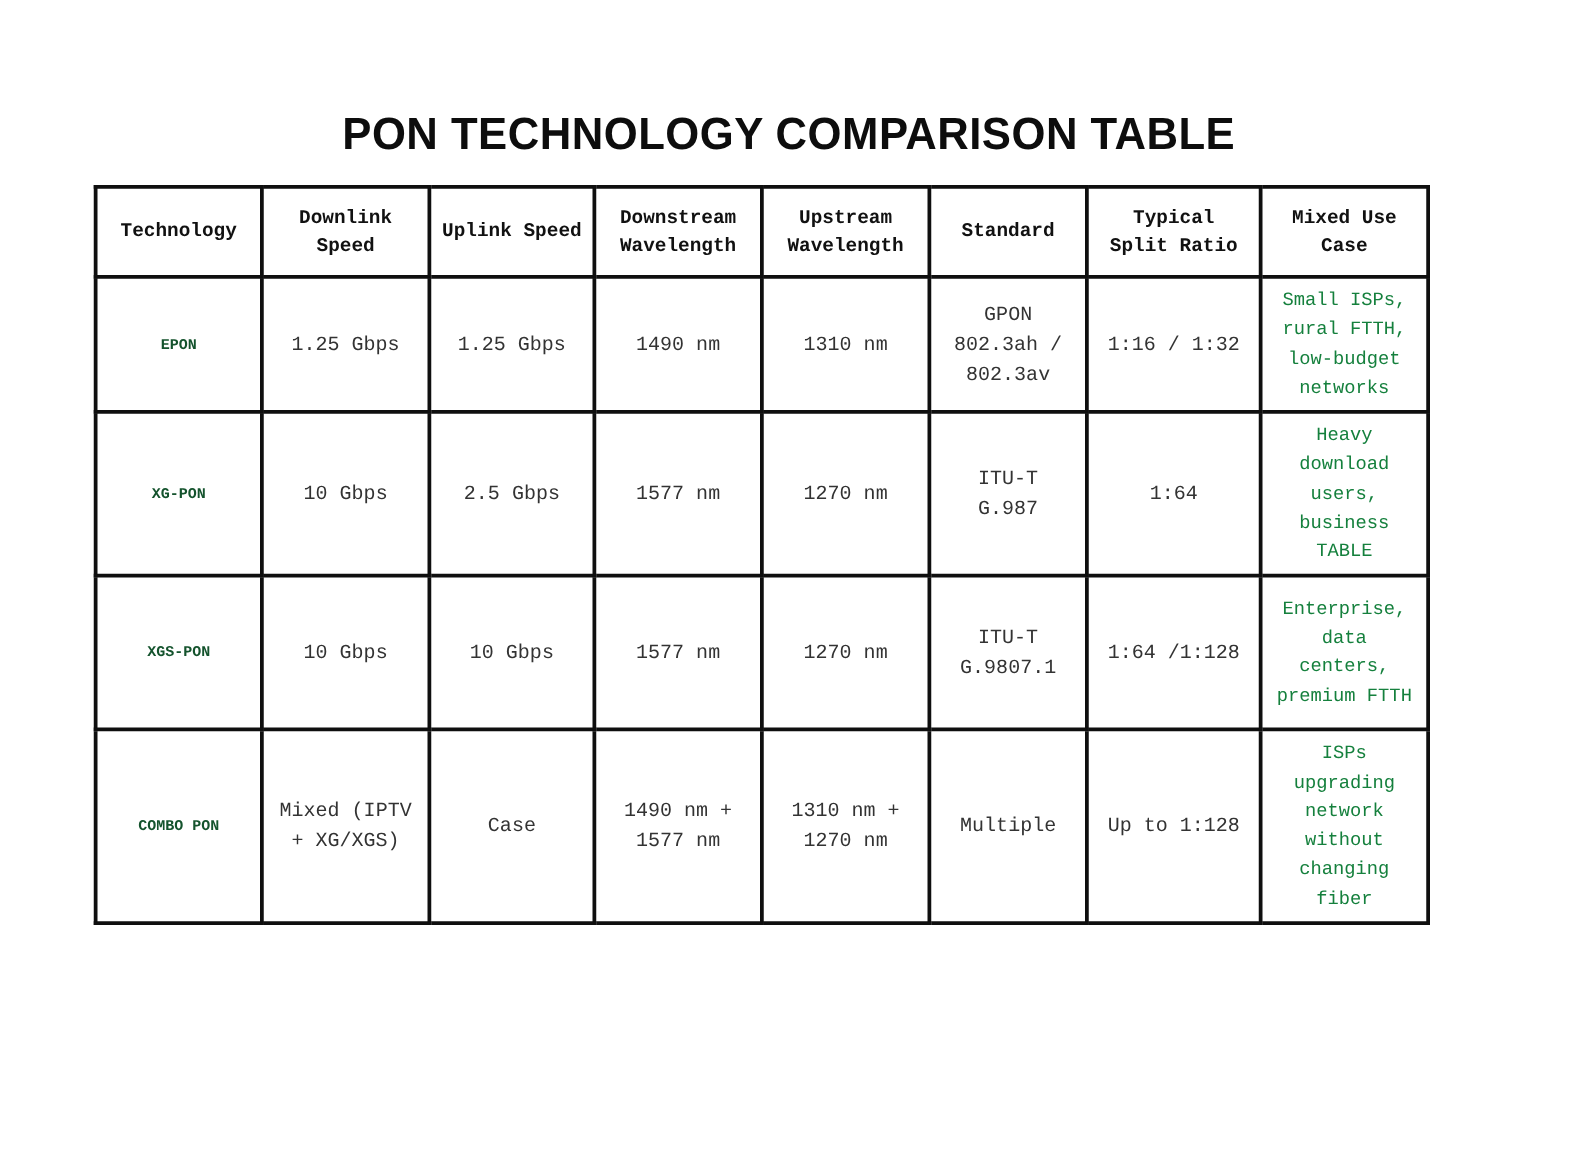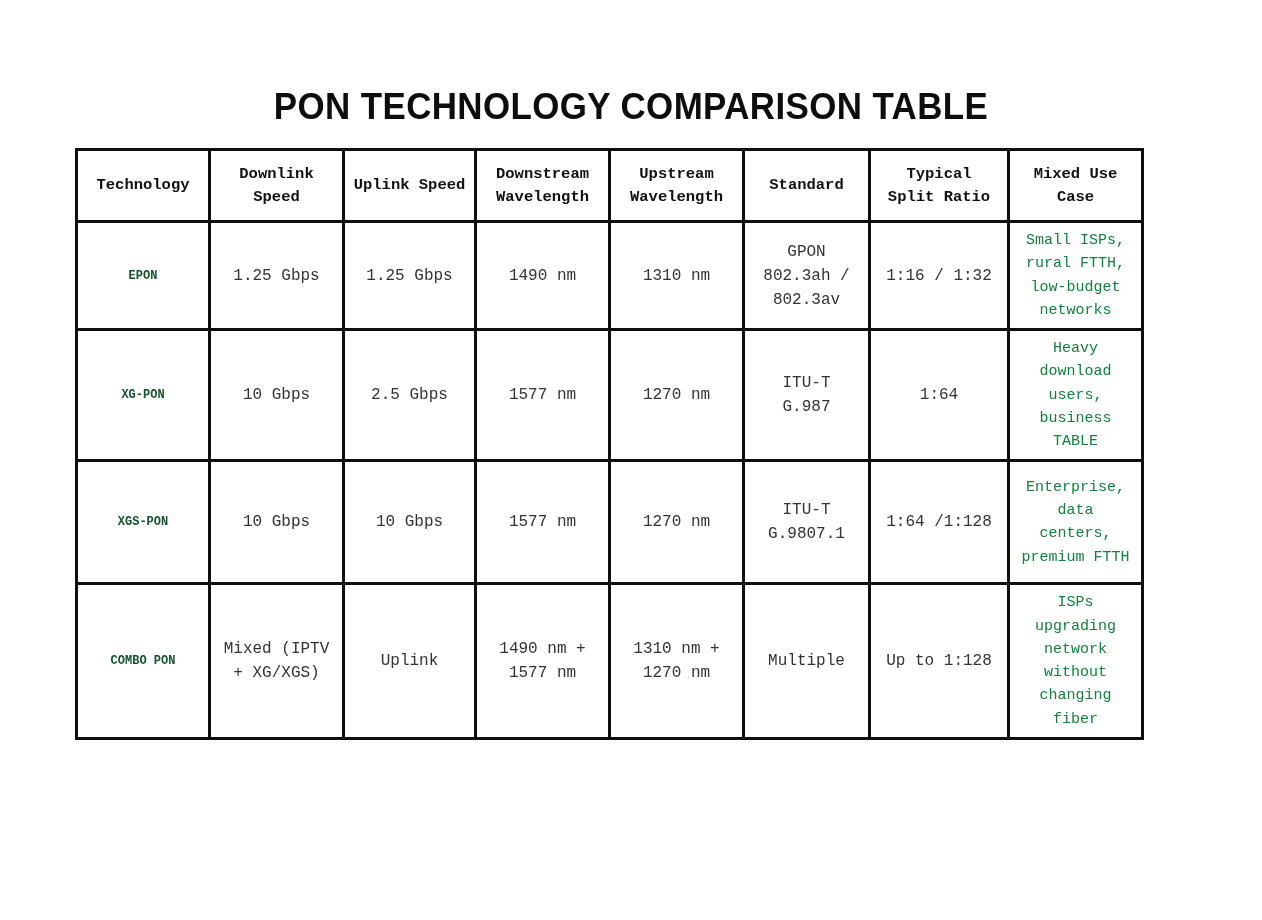--- a/index.html
+++ b/index.html
@@ -141,21 +141,21 @@
           <td class="value-cell">10 Gbps</td>
           <td class="value-cell">1577 nm</td>
           <td class="value-cell">1270 nm</td>
           <td class="value-cell">ITU-T G.9807.1</td>
           <td class="value-cell">1:64 /1:128</td>
           <td class="best-use-cell">Enterprise, data centers, premium FTTH</td>
         </tr>
         <tr class="row-combopon">
           <td class="tech-cell">COMBO PON</td>
           <td class="value-cell">Mixed (IPTV + XG/XGS)</td>
-          <td class="value-cell">Uplink</td>
+          <td class="value-cell">Case</td>
           <td class="value-cell">1490 nm + 1577 nm</td>
           <td class="value-cell">1310 nm + 1270 nm</td>
           <td class="value-cell">Multiple</td>
           <td class="value-cell">Up to 1:128</td>
           <td class="best-use-cell">ISPs upgrading network without changing fiber</td>
         </tr>
       </tbody>
     </table>
   </div>
 

